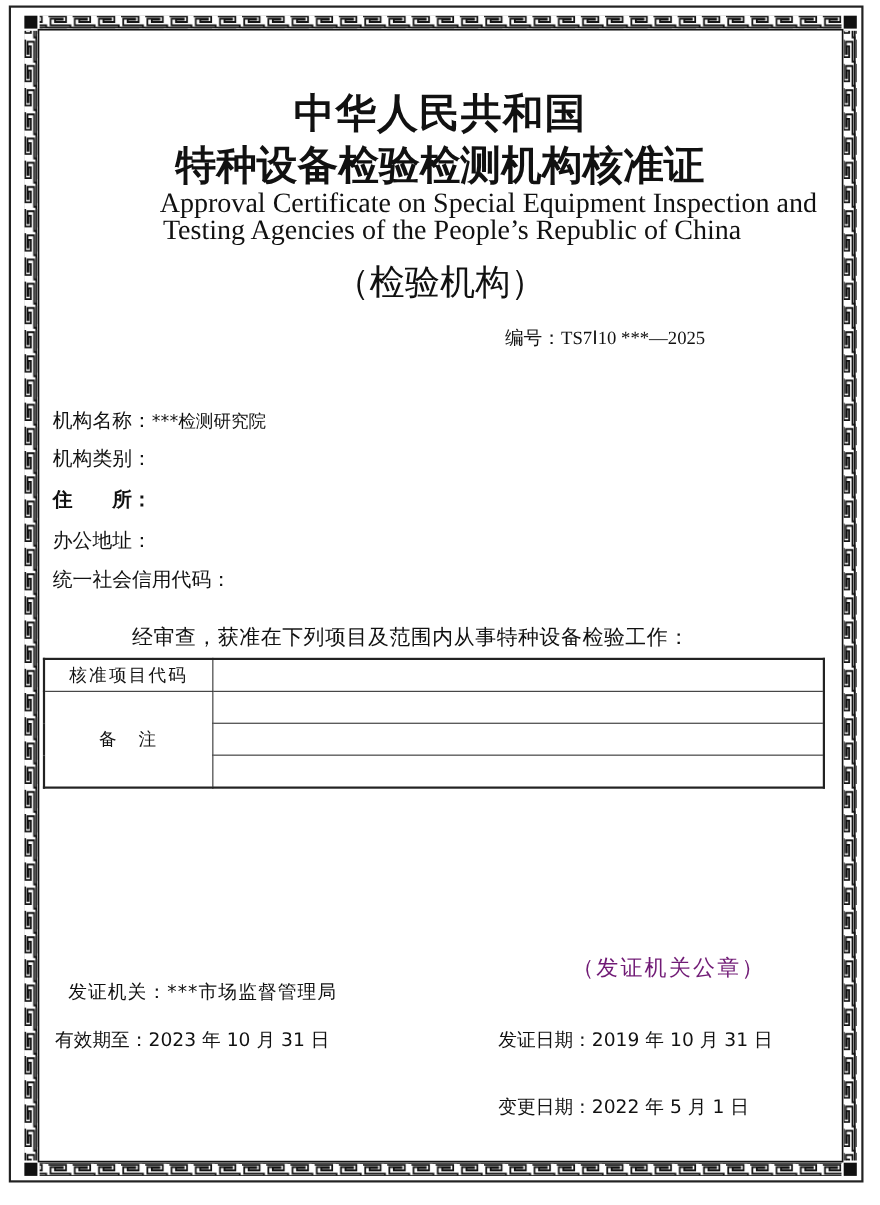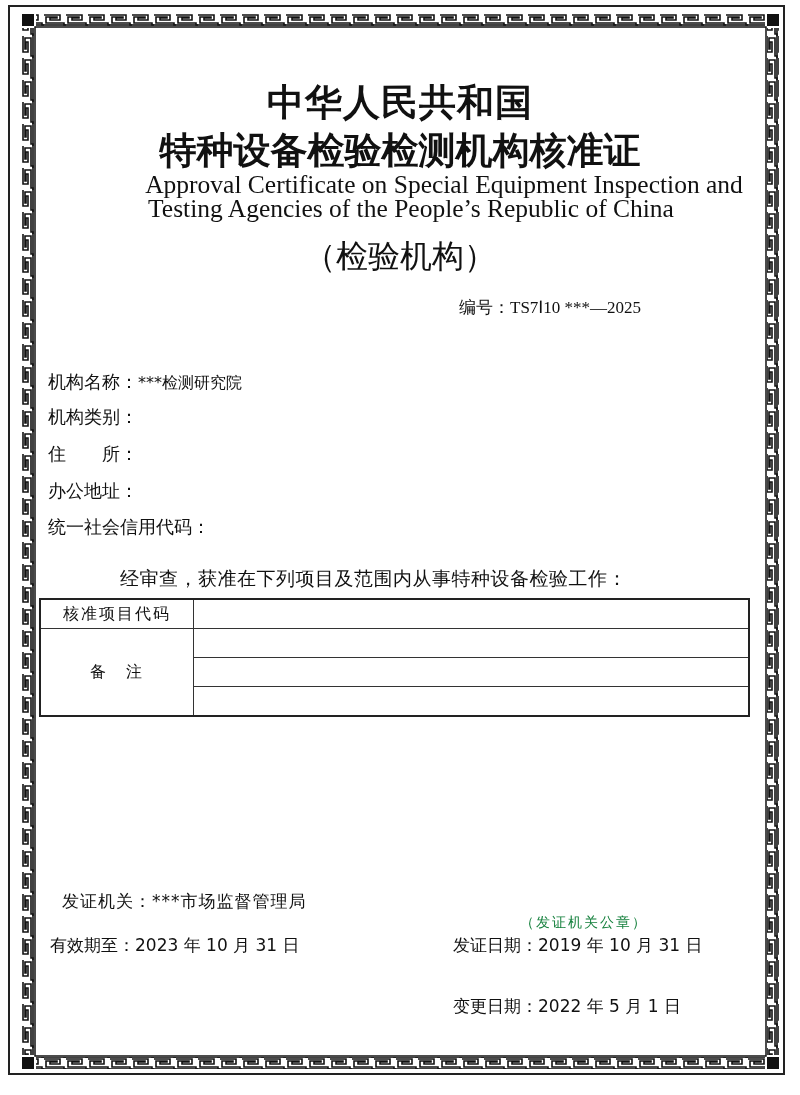--- a/index.html
+++ b/index.html
@@ -20,21 +20,21 @@
   .serial { top:296px; left:459px; font-size:17px; font-family:"Liberation Serif", serif; }
   .field { left:48px; font-size:18px; font-family:"DejaVu Sans", sans-serif; }
   .field .val { font-size:16px; }
   .review { top:566px; left:120px; font-size:19px; letter-spacing:0.5px; }
   table.items { position:absolute; left:39px; top:598px; width:711px; border-collapse:collapse;
                 border:2px solid #222; }
   table.items td { border:1px solid #333; padding:0; height:28px; }
   table.items td.lbl { width:152px; text-align:center; font-size:16px; letter-spacing:2px; }
   .footer { font-size:17px; }
   .f-issuer { top:890px; left:62px; letter-spacing:1px; }
-  .f-seal { top:914px; left:520px; font-size:14px; letter-spacing:2px; color:#15803d; }
+  .f-seal { top:866px; left:520px; font-size:20px; letter-spacing:2px; color:#701a75; }
   .f-valid { top:934px; left:50px; }
   .f-issue { top:934px; left:453px; }
   .f-change { top:984px; left:453px;margin-top:11px; }
 </style>
 </head>
 <body>
 
 <div class="outer-frame"></div>
 
 <svg class="key-border" width="757" height="1055" viewBox="0 0 757 1055" xmlns="http://www.w3.org/2000/svg">
@@ -74,21 +74,21 @@
 <div class="abs serial">
   <span>编号：</span><span>TS7Ⅰ10 ***—2025</span>
 </div>
 
 <div class="abs field" style="top:370px;">
   <span>机构名称：</span><span class="val">***检测研究院</span>
 </div>
 <div class="abs field" style="top:405px;">
   <span>机构类别：</span><span class="val"></span>
 </div>
-<div class="abs field" style="top:442px;">
+<div class="abs field" style="top:442px;font-weight:bold;">
   <span>住　　所：</span><span class="val"></span>
 </div>
 <div class="abs field" style="top:479px;">
   <span>办公地址：</span><span class="val"></span>
 </div>
 <div class="abs field" style="top:515px;">
   <span>统一社会信用代码：</span><span class="val"></span>
 </div>
 
 <div class="abs review">经审查，获准在下列项目及范围内从事特种设备检验工作：</div>

